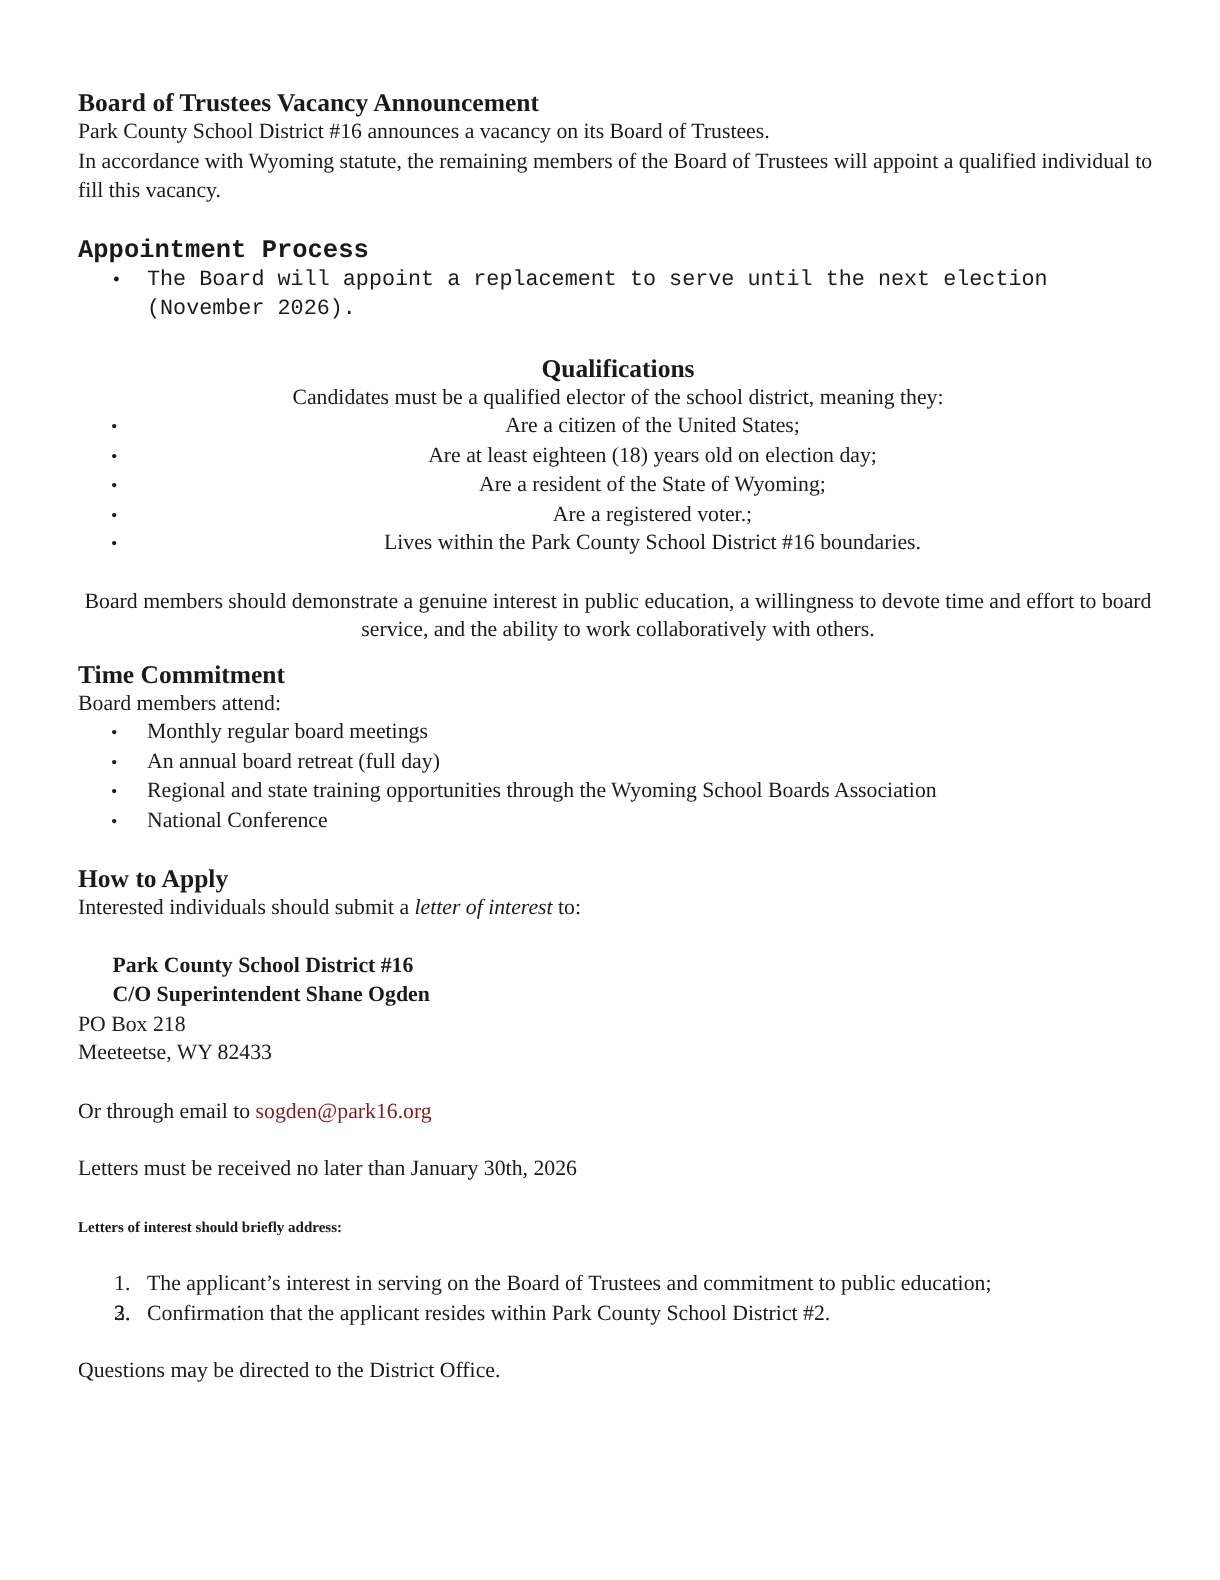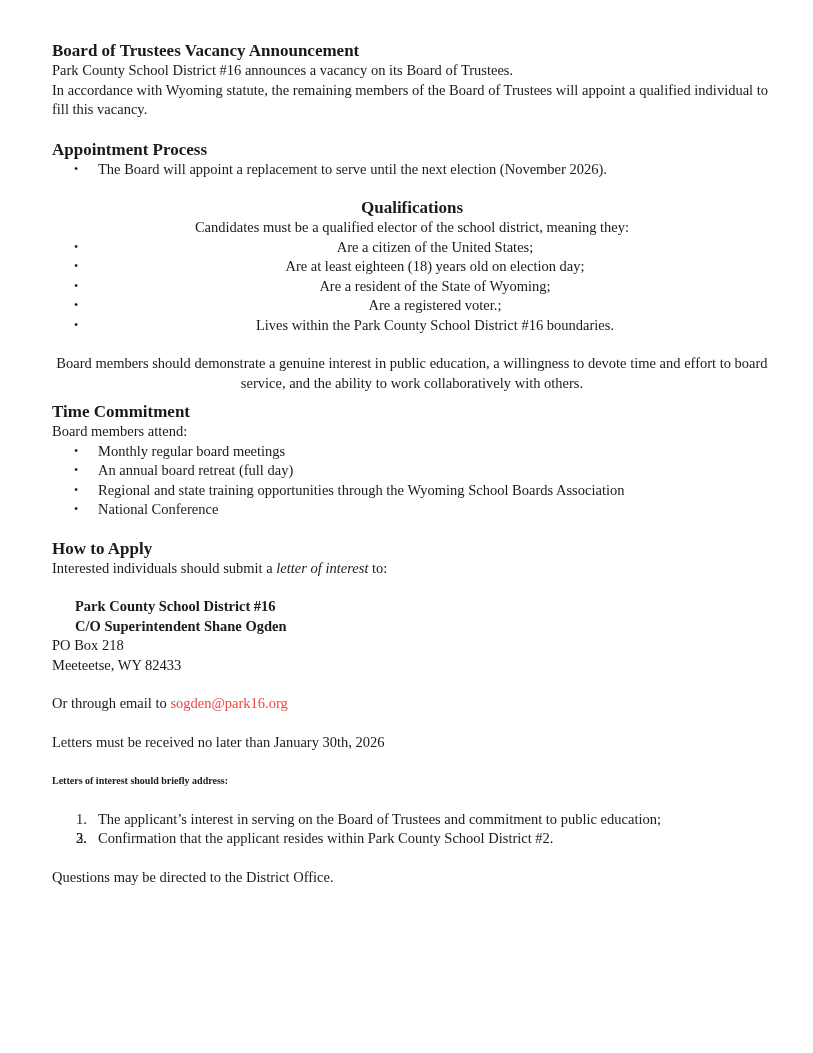--- a/index.html
+++ b/index.html
@@ -13,35 +13,35 @@
       position: relative;
       overflow: hidden;
       font-family: "Liberation Serif", "DejaVu Serif", serif;
       color: #1a1a1a;
       font-size: 14.5px;
       line-height: 19.5px;
     }
     .page {
       position: absolute;
       left: 52px;
-      top: 40px;
+      top: 58px;
       width: 720px;
     }
     h2 {
       font-size: 17px;
       font-weight: bold;
       margin: 0;
       line-height: 21px;
     }
     p {
       margin: 0;
     }
     .section { margin-top: 0; }
     .sec-announce { margin-top: 0; }
-    .sec-appointment { margin-top: 19px; }
+    .sec-appointment { margin-top: 19px; font-family: Liberation Mono, monospace; }
     .sec-qualifications { margin-top: 18px; text-align: center; }
     .sec-time { margin-top: 8px; }
     .sec-apply { margin-top: 18px; }
     ul.bullets {
       list-style: none;
       margin: 0;
       padding: 0;
     }
     ul.bullets li {
       position: relative;
@@ -63,21 +63,21 @@
       padding-left: 46px;
     }
     ol.numbered li .num {
       position: absolute;
       left: 24px;
       top: 0;
     }
     .gap { height: 19px; }
     .bold { font-weight: bold; margin-left: 23px; }
     .bolditalic { font-weight: normal; font-style: italic; }
-    .email-link { color: #ef4444; text-decoration: none; }
+    .email-link { color: #7f1d1d; text-decoration: none; }
     .small-heading { font-weight: bold; font-size: 10px; }
   </style>
 </head>
 <body>
 
 <div class="page">
 
   <div class="section sec-announce">
     <h2>Board of Trustees Vacancy Announcement</h2>
     <p>Park County School District #16 announces a vacancy on its Board of Trustees.</p>

